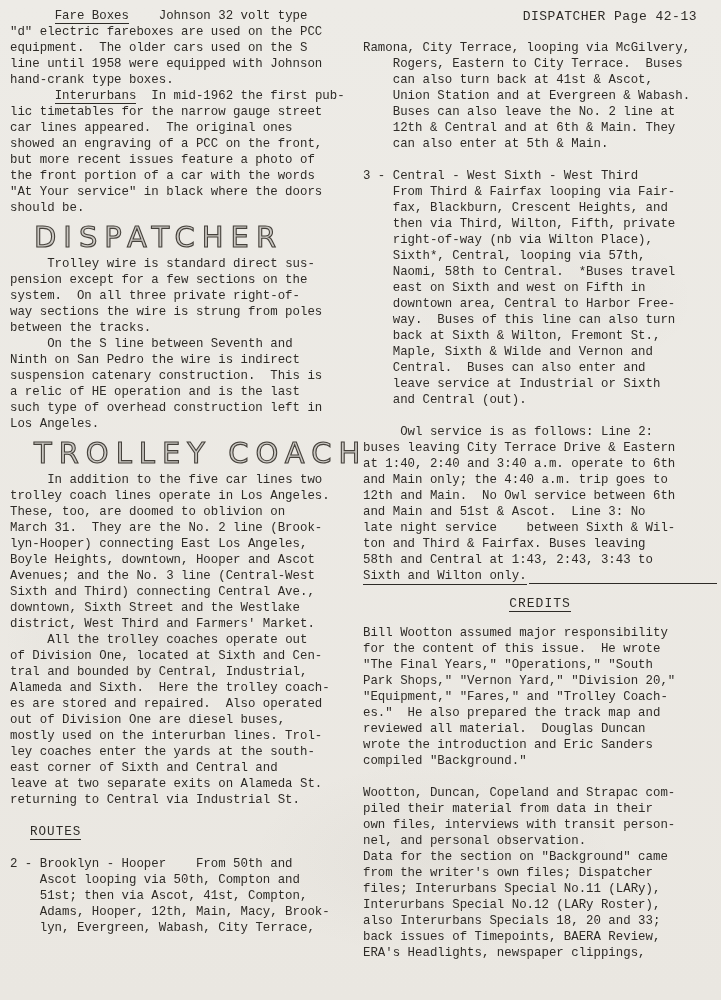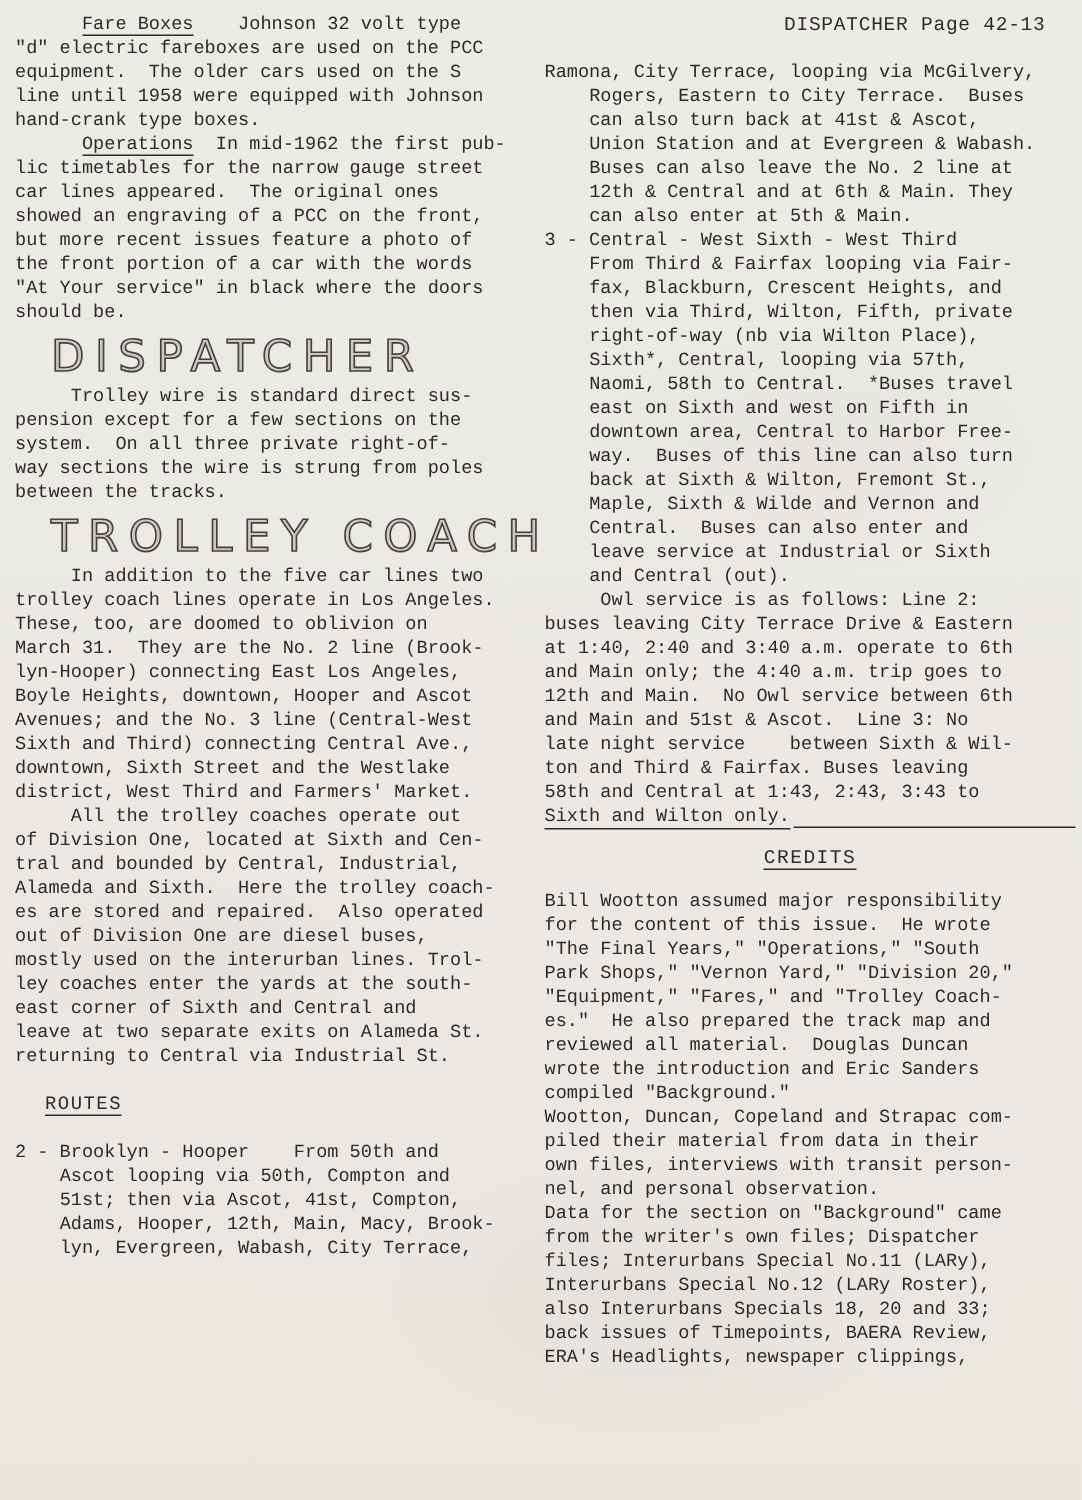--- a/index.html
+++ b/index.html
@@ -109,52 +109,58 @@
   .owl-tail-row .tail {
     border-bottom: 1.8px solid #2e2b27;
   }
   .owl-tail-row .rule-fill {
     flex: 1;
     border-bottom: 1.8px solid #2e2b27;
     height: 0;
     margin-left: 2px;
     transform: translateY(-1px);
   }
-  .mt-para { margin-top: 0; }
+  .mt-para { margin-top: 16px; }
   .mt-small { margin-top: 4px; }
 </style>
 </head>
 <body>
 
 <div class="page">
 
   <div class="col col-left">
 
     <p class="para"><span>      </span><span class="lead">Fare Boxes</span><span>    Johnson 32 volt type
 "d" electric fareboxes are used on the PCC
 equipment.  The older cars used on the S
 line until 1958 were equipped with Johnson
 hand-crank type boxes.</span></p>
 
-    <p class="para"><span>      </span><span class="lead">Operations</span><span>  In mid-1962 the first pub-
+    <p class="para"><span>      </span><span class="lead">Interurbans</span><span>  In mid-1962 the first pub-
 lic timetables for the narrow gauge street
 car lines appeared.  The original ones
 showed an engraving of a PCC on the front,
 but more recent issues feature a photo of
 the front portion of a car with the words
 "At Your service" in black where the doors
 should be.</span></p>
 
     <div class="hand-heading">DISPATCHER</div>
 
     <p class="para">     Trolley wire is standard direct sus-
 pension except for a few sections on the
 system.  On all three private right-of-
 way sections the wire is strung from poles
 between the tracks.</p>
+    <p class="para">     On the S line between Seventh and
+Ninth on San Pedro the wire is indirect
+suspension catenary construction.  This is
+a relic of HE operation and is the last
+such type of overhead construction left in
+Los Angeles.</p>
 
     <div class="hand-heading">TROLLEY COACH</div>
 
     <p class="para">     In addition to the five car lines two
 trolley coach lines operate in Los Angeles.
 These, too, are doomed to oblivion on
 March 31.  They are the No. 2 line (Brook-
 lyn-Hooper) connecting East Los Angeles,
 Boyle Heights, downtown, Hooper and Ascot
 Avenues; and the No. 3 line (Central-West

